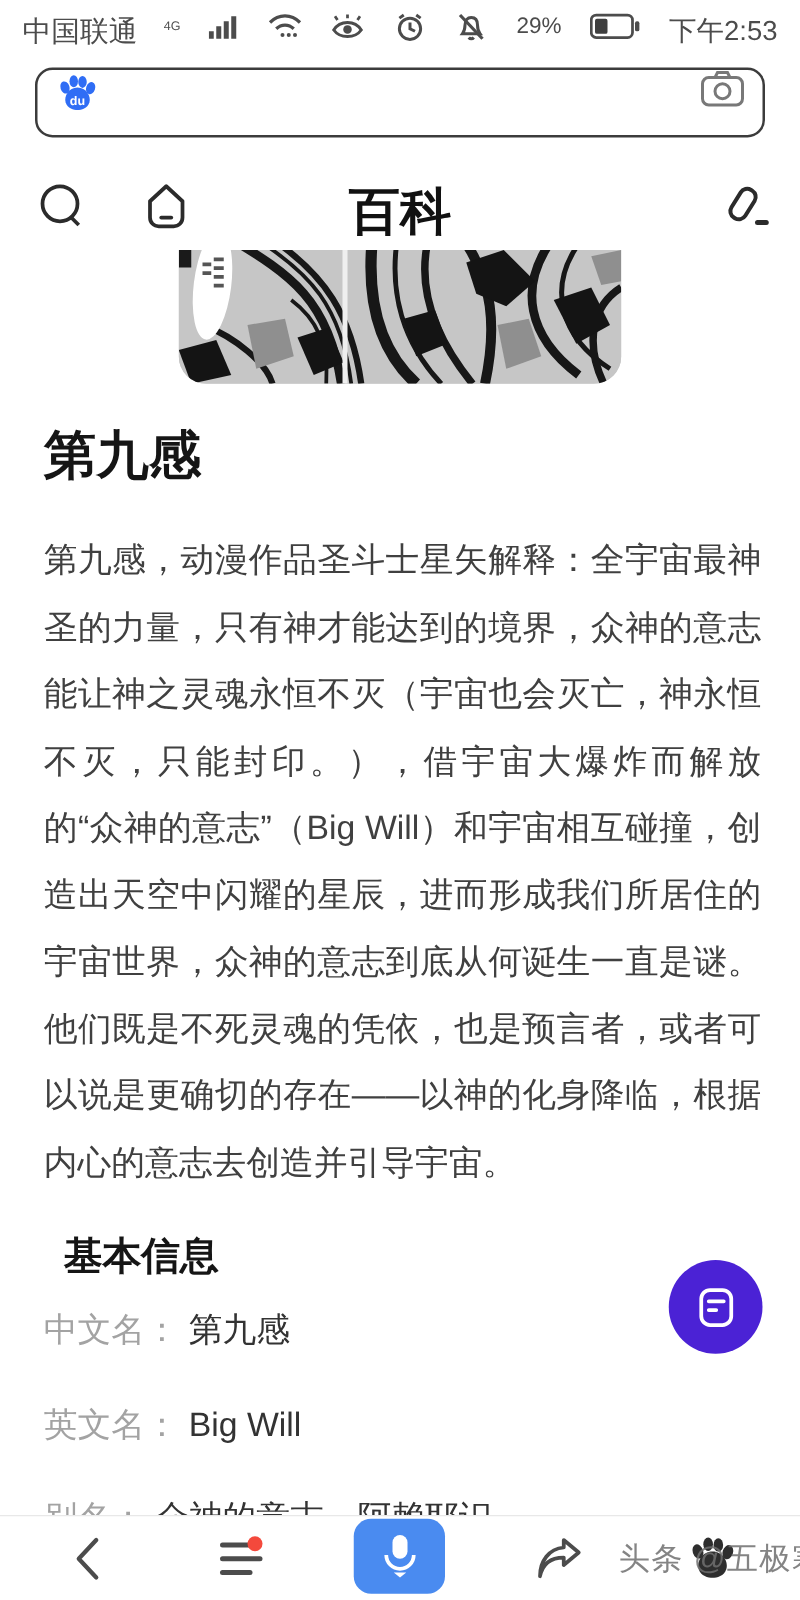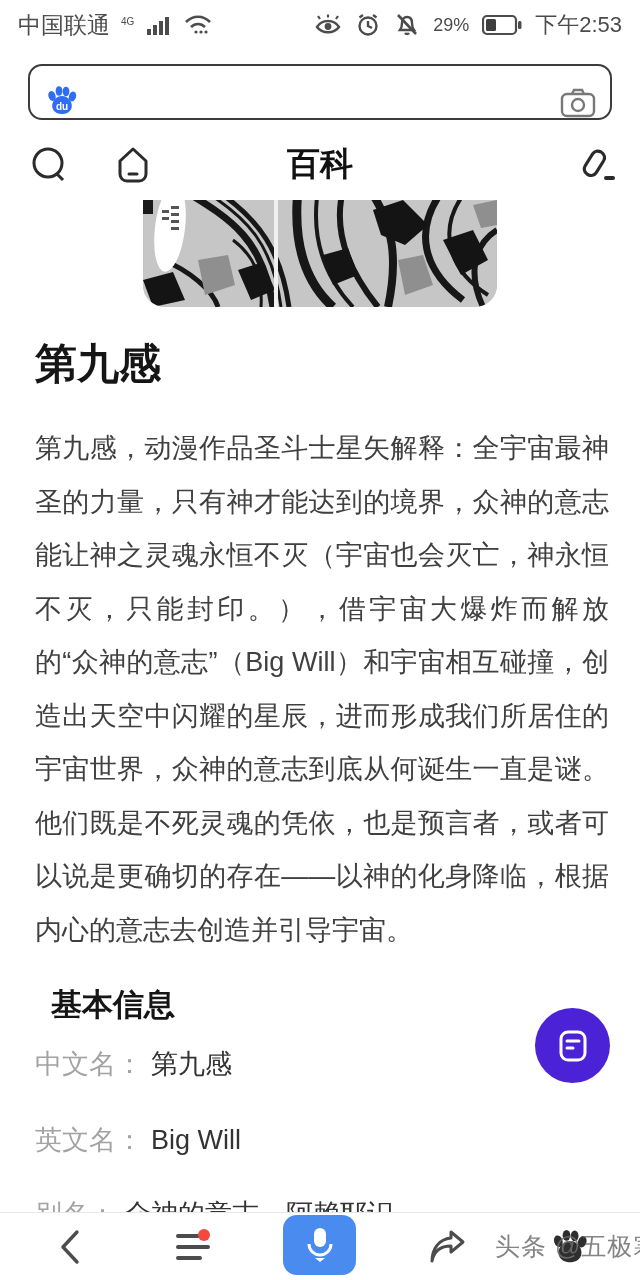--- a/index.html
+++ b/index.html
@@ -1,32 +1,32 @@
 <!DOCTYPE html>
 <html><head>
 <meta charset="utf-8">
 <style>
   html,body{margin:0;padding:0;background:#fff;}
   #screen{position:relative;width:640px;height:1280px;background:#fff;overflow:hidden;
           font-family:"Liberation Sans","DejaVu Sans",sans-serif;color:#222;}
   
   .statusbar{position:absolute;top:0;left:0;right:0;height:50px;display:flex;align-items:center;
              justify-content:space-between;padding:0 18px;box-sizing:border-box;color:#4c4c4c;}
-  .sb-left,.sb-right{display:flex;align-items:center;gap:13px;}
+  .sb-left,.sb-right{display:flex;align-items:flex-start;gap:23px;}
   .sb-carrier{font-size:23px;}
   .sb-4g{font-size:10px;font-weight:normal;margin-left:-2px;align-self:flex-start;margin-top:6px;}
   .sb-time{font-size:22px;}
   .sb-pct{font-size:18px;}
   
-  .searchbar{position:absolute;left:28px;top:64px;width:584px;height:56px;border:2px solid #3c3c3c;
-             border-radius:14px;box-sizing:border-box;display:flex;align-items:flex-end;
+  .searchbar{position:absolute;left:28px;top:54px;width:584px;height:56px;border:2px solid #3c3c3c;
+             border-radius:14px;box-sizing:border-box;display:flex;align-items:flex-start;
              justify-content:space-between;padding:0 14px;background:#fff;}
   
   .navrow{position:absolute;left:0;top:132px;width:640px;height:60px;}
-  .nav-title{position:absolute;left:0;right:0;top:10px;text-align:center;font-size:33px;
+  .nav-title{position:absolute;left:0;right:0;top:10px;text-align:center;font-size:41px;
              font-weight:bold;color:#111;}
   .nav-ic{position:absolute;top:12px;}
   
   .hero{position:absolute;left:143px;top:200px;width:354px;height:107px;
         border-radius:0 0 22px 22px;overflow:hidden;background:#c9c9c9;}
   
   .h1{position:absolute;left:35px;top:336px;font-size:42px;font-weight:bold;color:#151515;}
   .para{position:absolute;left:35px;top:422px;width:574px;font-size:27px;line-height:53.5px;
         color:#404040;text-align:justify;}
   .h2{position:absolute;left:51px;top:984px;font-size:31px;font-weight:bold;color:#151515;}

